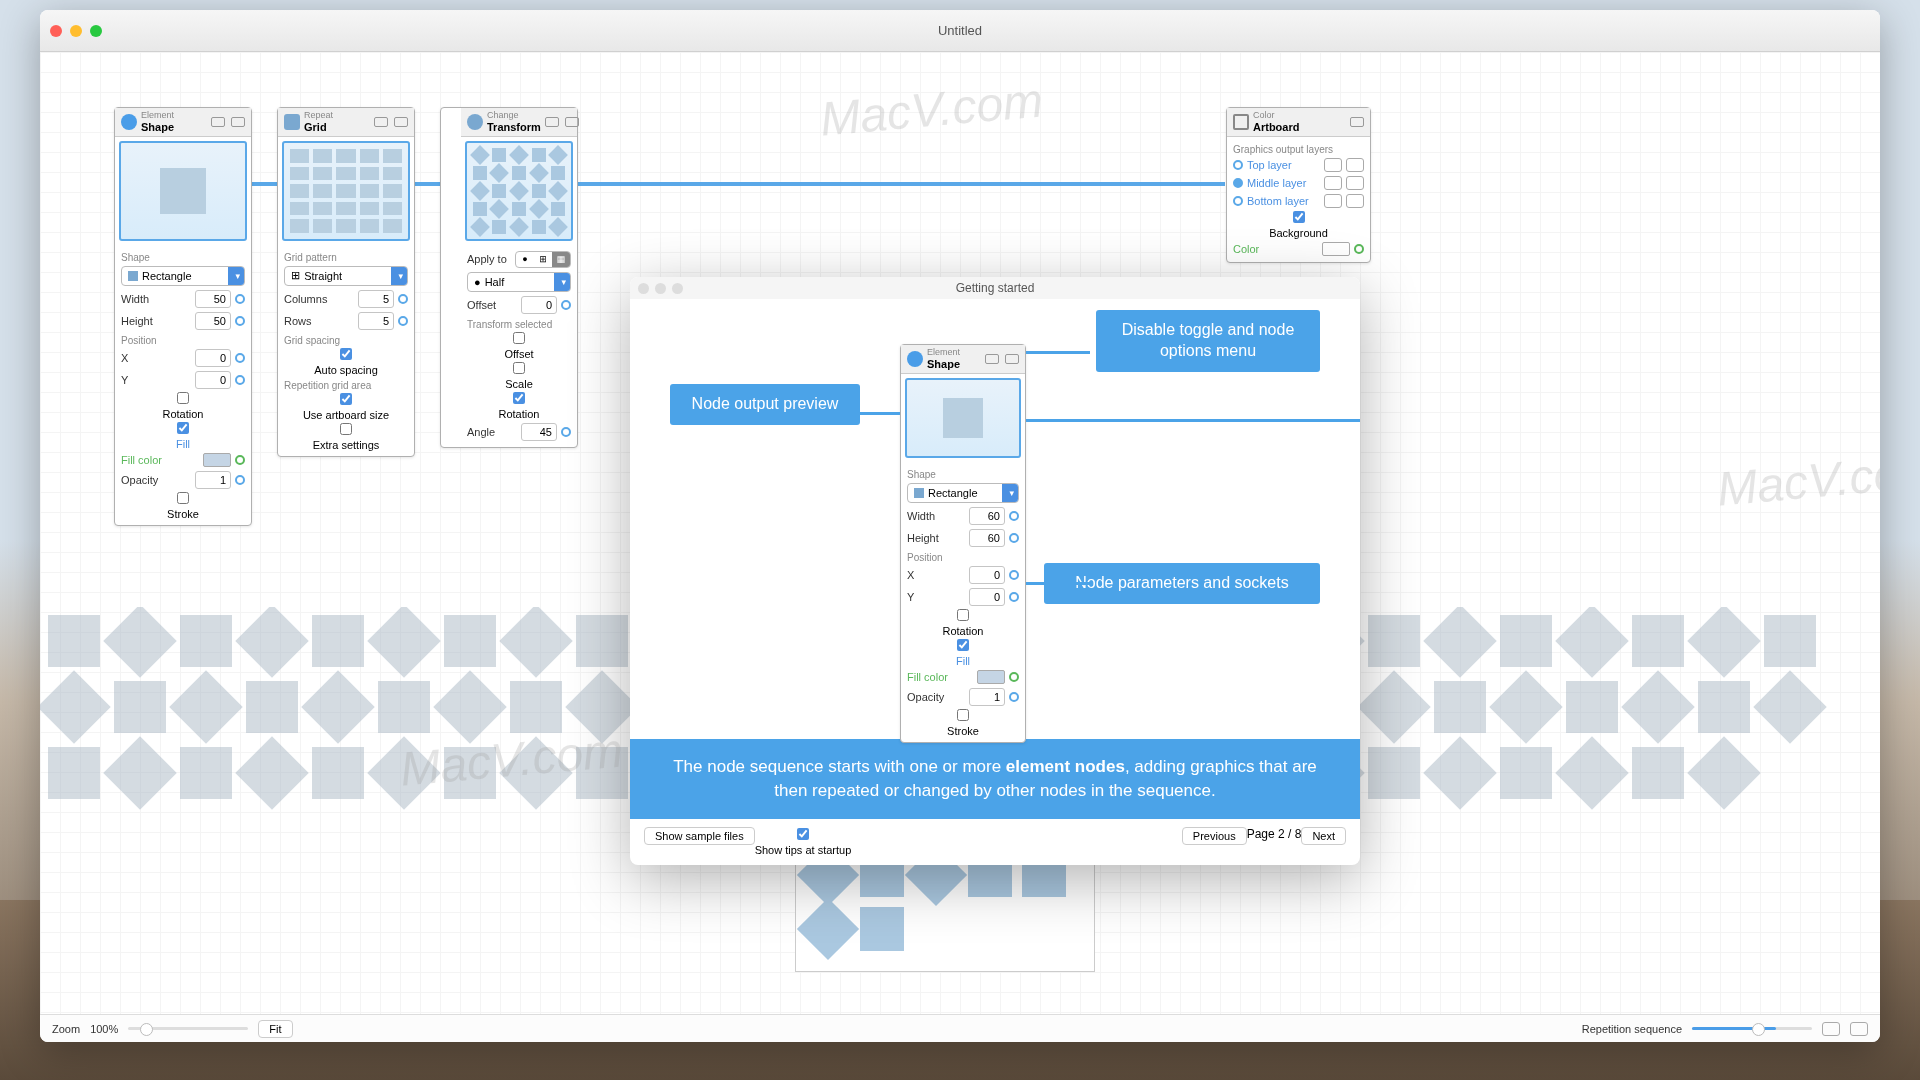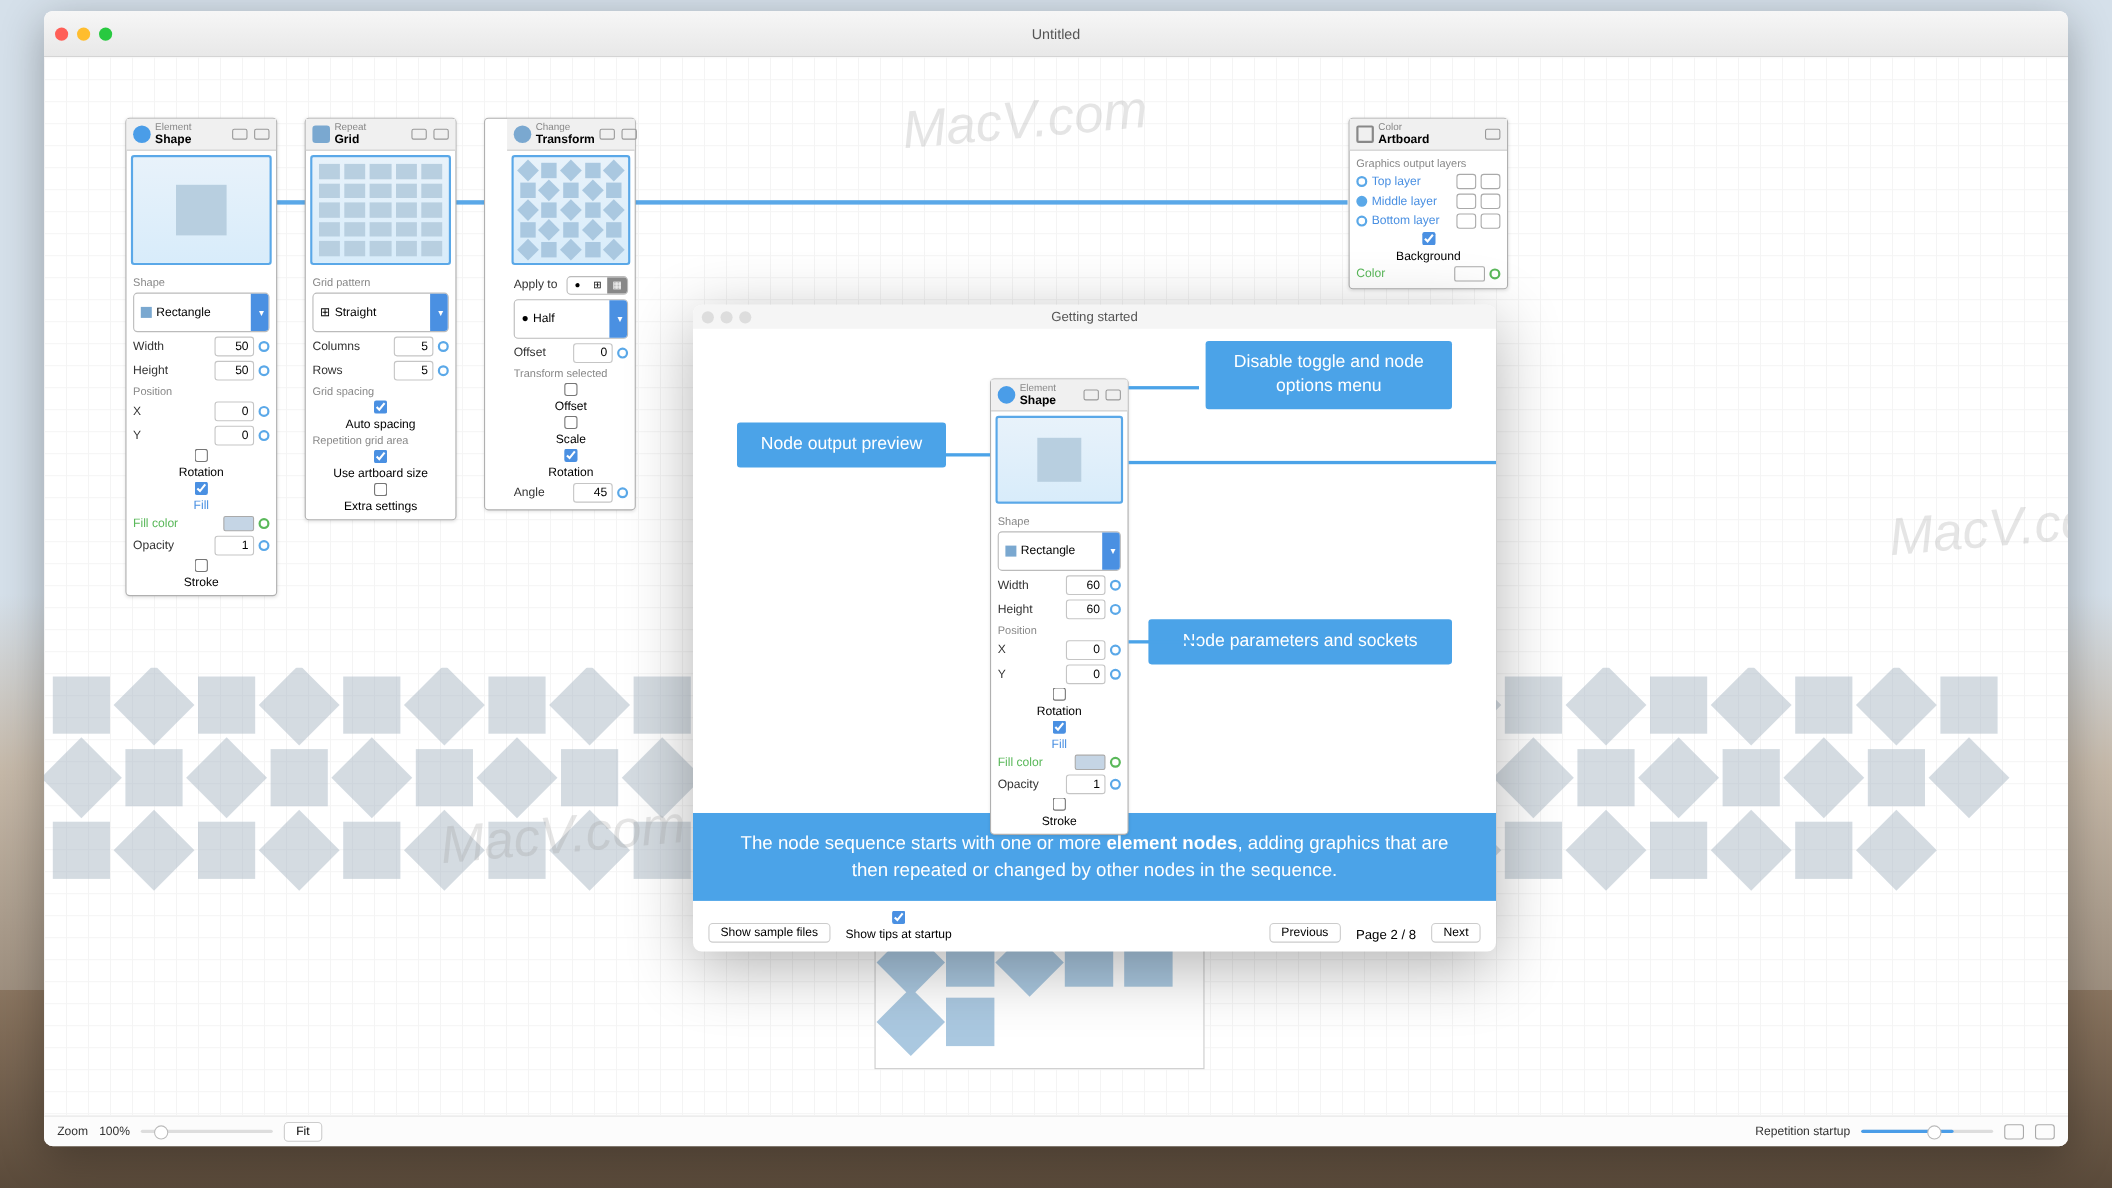--- a/index.html
+++ b/index.html
@@ -32,40 +32,40 @@
 .preview .sq { width: 46px; height: 46px; background: #b8cfe0; }
 .gridthumb { display: grid; grid-template-columns: repeat(5, 1fr); gap: 4px; padding: 6px; width: 100%; height: 100%; }
 .gridthumb div { background:#b8cfe0; }
 .transthumb { display:grid; grid-template-columns: repeat(5, 1fr); gap:2px; padding:4px; width:100%; height:100%; align-items:center; justify-items:center; }
 .transthumb div { width:14px; height:14px; background:#aac8e0; }
 .transthumb div:nth-child(odd){ transform: rotate(45deg); }
 .node-body { padding: 4px 6px; }
 .row { display: flex; align-items: center; padding: 2px 0; gap: 4px; }
 .row label { flex: 1; color: #333; font-size: 11px; }
 .row input[type=text], .row .numinput { width: 36px; height: 18px; border: 1px solid #c5c5c5; border-radius: 3px; font-size: 11px; text-align: right; padding: 0 4px; background:#fff; }
-.row .select { flex: 1; height: 36px; border: 1px solid #bbb; border-radius: 4px; background: #fff; display: flex; align-items: center; padding: 0 6px; font-size: 11px; position: relative; }
+.row .select { flex: 1; height: 20px; border: 1px solid #bbb; border-radius: 4px; background: #fff; display: flex; align-items: center; padding: 0 6px; font-size: 11px; position: relative; }
 .row .select::after { content: ''; width: 16px; position: absolute; right: 0; top: 0; bottom: 0; background: #4a90e2; border-radius: 0 3px 3px 0; }
 .row .select .chev { position:absolute; right:4px; color:#fff; font-size:9px; z-index:1; }
 .socket { width: 10px; height: 10px; border: 2px solid #5aa8e8; border-radius: 50%; background: #fff; }
 .socket.green { border-color: #5ab85a; }
 .section { font-size: 10px; color: #888; padding: 3px 0 1px; }
 .cb { display: flex; align-items: center; gap: 4px; font-size: 11px; padding: 1px 0; flex-direction: column; }
 .cb input { width:12px; height:12px; accent-color:#4a90e2; }
 .swatch { width: 28px; height: 14px; border: 1px solid #aaa; background: #c5d5e5; border-radius: 2px; }
 .connector { position:absolute; height:4px; background:#5aa8e8; top:130px; }
 .overlay { position: absolute; background:#fff; border-radius:8px; box-shadow:0 15px 60px rgba(0,0,0,.3); overflow:hidden; }
 .ov-titlebar { height: 22px; display:flex; align-items:center; padding:0 8px; gap:6px; background:#f5f5f5; position:relative; justify-content:center; }
 .ov-titlebar .dots { position:absolute; left:8px; display:flex; gap:6px;}
 .ov-titlebar .dots span{width:11px;height:11px;border-radius:50%;background:#ddd;}
 .ov-title { font-size:12px; color:#555; }
 .ov-body { position:relative; height: 440px; background:#fff; }
 .callout { position:absolute; background:#4ba3e8; color:#fff; padding:10px 14px; font-size:16px; border-radius:3px; text-align:center; line-height:1.3; }
 .callout-line { position:absolute; height:3px; background:#4ba3e8; }
 .ov-msg { background:#4ba3e8; color:#fff; padding:16px 40px; font-size:17px; text-align:center; line-height:1.4; }
-.ov-footer { display:flex; align-items:flex-end; padding:8px 14px; gap:14px; font-size:12px; }
+.ov-footer { display:flex; align-items:flex-start; padding:8px 14px; font-size:12px; }
 .ov-footer .spacer { flex:1; }
 .segcontrol { display:inline-flex; border:1px solid #bbb; border-radius:4px; overflow:hidden; height:17px; }
 .segcontrol span { width:18px; display:flex; align-items:center; justify-content:center; font-size:9px; }
 .segcontrol span.active { background:#888; color:#fff; }
 .iconbtn { width:18px; height:14px; border:1px solid #aaa; border-radius:3px; }
 .patternarea { position:absolute; left:0; right:0; top:555px; bottom:28px; display:flex; flex-wrap:wrap; align-content:flex-start; gap:14px; padding:8px; overflow:hidden; opacity:0.5; }
 .patternarea div { width:52px; height:52px; background:#aab8c5; }
 .patternarea div:nth-child(even){ transform:rotate(45deg); }
 .highlight { position:absolute; background:#fff; border:1px solid #ccc; padding:10px; }
 .watermark { position:absolute; font-size:48px; color:rgba(150,150,150,.25); font-style:italic; font-weight:300; pointer-events:none; transform:rotate(-5deg); }
@@ -554,18 +554,18 @@
     <div class="watermark" style="top:680px; left:360px;">MacV.com</div>
     <div class="watermark" style="top:400px; right:-60px;">MacV.com</div>
   </div>
 
   <div class="footer">
     <span>Zoom</span>
     <span>100%</span>
     <div class="slider"></div>
     <button class="btn">Fit</button>
     <span class="spacer"></span>
-    <span>Repetition startup</span>
+    <span>Repetition sequence</span>
     <div class="slider blue"></div>
     <span class="iconbtn"></span>
     <span class="iconbtn"></span>
   </div>
 </div>
 
 </body></html>

